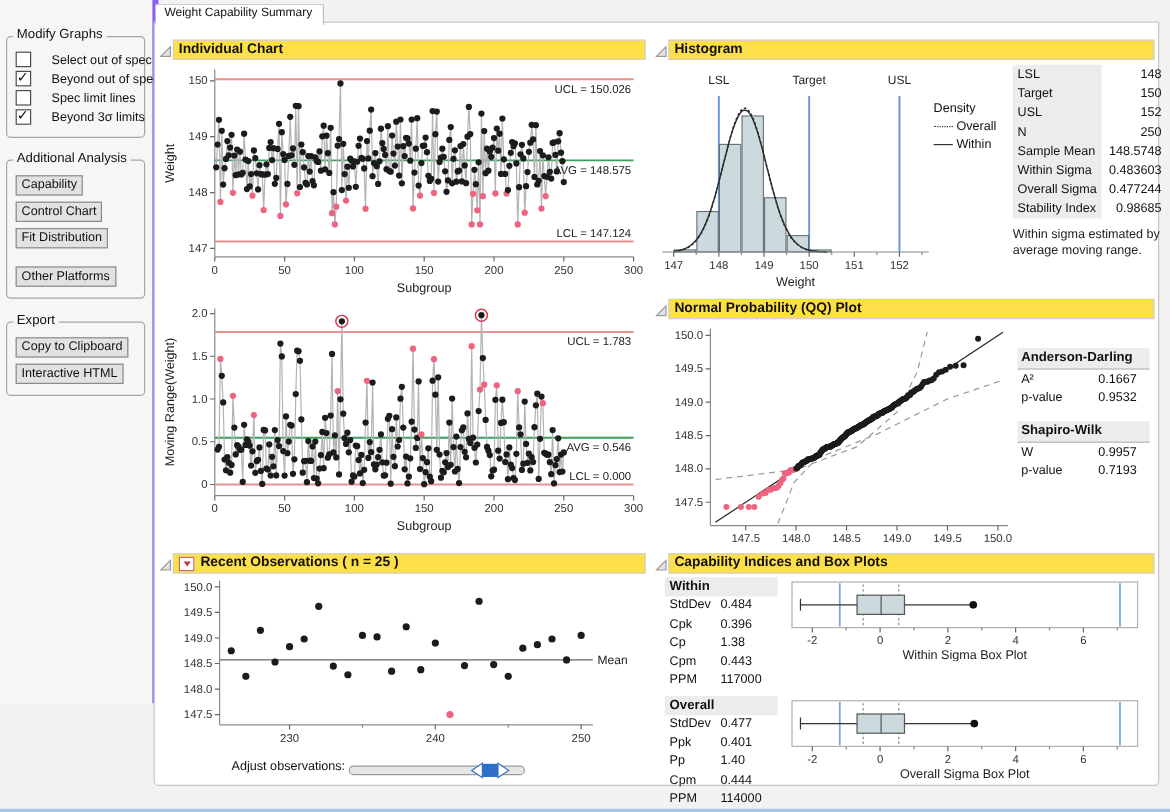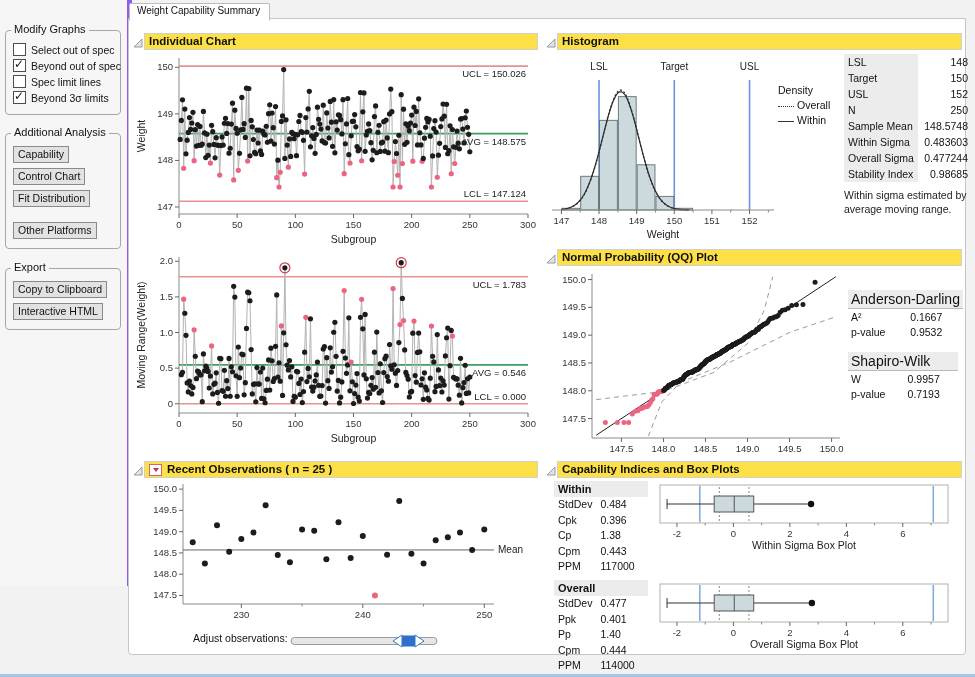--- a/index.html
+++ b/index.html
@@ -5,21 +5,21 @@
   html,body{margin:0;padding:0}
   body{
     position:relative;width:975px;height:677px;overflow:hidden;
     font-family:"Liberation Sans","DejaVu Sans",sans-serif;
     background:#f2f2f2;font-size:11px;color:#111;
   }
   
   .sidebar{position:absolute;left:0;top:0;width:127px;height:586px;background:#f6f6f6;border-right:5px solid #8b5cf6}
   .groupbox{position:absolute;left:5px;width:116px;box-sizing:border-box;border:1px solid #a6a6a6;border-radius:4px;padding:9px 4px 7px 7px;background:#f6f6f6}
   .gb-title{position:absolute;top:-8px;left:5px;background:#f6f6f6;padding:0 3px;font-size:11px;white-space:nowrap}
-  .cbrow{display:flex;align-items:center;margin:3px 0;gap:5px;cursor:default}
+  .cbrow{display:flex;align-items:center;margin:3px 0;gap:17px;cursor:default}
   .checkbox{width:11px;height:11px;border:1px solid #4d4d4d;background:#fff;flex:0 0 auto;position:relative}
   .checkbox.checked::after{content:"✓";position:absolute;left:0;top:-3px;font-size:12px;font-weight:bold;color:#111}
   .cb-label{font-size:10.5px;white-space:nowrap}
   .btn{display:inline-block;background:#e2e2e2;border:1px solid #8a8a8a;padding:1px 4px 2px 4px;font-size:10.5px;margin:3px 0 2px 0;white-space:nowrap;cursor:default}
   .btn-gap{margin-top:13px}
   
   .tab{position:absolute;left:129px;top:3px;height:15px;background:#fff;border:1px solid #bcbcbc;border-bottom:1px solid #fff;padding:1px 9px 0 7px;font-size:10px;z-index:3;border-radius:2px 2px 0 0}
   .content{position:absolute;left:128px;top:18px;width:838px;height:637px;background:#fff;border:1px solid #c6c6c6;border-radius:0 0 4px 4px;box-sizing:border-box}
   .bottom-edge{position:absolute;left:0;bottom:0;width:975px;height:3px}
   
@@ -37,22 +37,22 @@
   .hist-body{display:flex;margin-top:4px}
   .hist-legend{width:66px;font-size:10.5px;padding-top:30px;flex:none}
   .hist-legend .lg-row{margin-top:3px;white-space:nowrap}
   .legend-line{display:inline-block;width:16px;height:0;border-top:1.5px solid #333;vertical-align:middle;margin-right:3px}
   .legend-line.dotted{border-top-style:dotted}
   .note{font-size:10.5px;color:#222;width:124px;line-height:1.3;margin-top:7px}
   .qq-body{display:flex;margin-top:2px}
   .qq-tables{width:114px;padding-top:22px;flex:none}
   .qq-table{border-collapse:collapse;font-size:10.5px;margin-bottom:13px;width:110px}
   .qq-table td{padding:0 3px;height:15px;white-space:nowrap}
-  .qq-table .qq-head td{background:#ececec;font-weight:normal;font-size:14px;border-bottom:1px solid #b9b9b9;padding:1px 3px;line-height:1.15}
-  .qq-table td.val{text-align:left}
+  .qq-table .qq-head td{background:#ececec;font-weight:bold;font-size:11px;border-bottom:1px solid #b9b9b9;padding:1px 3px;line-height:1.15}
+  .qq-table td.val{text-align:center}
   .cap-row{display:flex;gap:8px;margin:3px 0 6px 8px;align-items:flex-start}
   .cap-col{flex:none}
   .cap-table{border-collapse:collapse;font-size:10.5px}
   .cap-table td{padding:0 4px;height:15.5px;white-space:nowrap}
   .cap-table td.hd{background:#ececec;font-weight:bold;font-size:11px}
   .cap-table td.val{text-align:left;min-width:44px}
   .slider-row{display:flex;align-items:flex-start;margin:2px 0 0 60px;gap:2px;font-size:10.5px}
   svg text{font-family:"Liberation Sans","DejaVu Sans",sans-serif}
 </style>
 </head>

